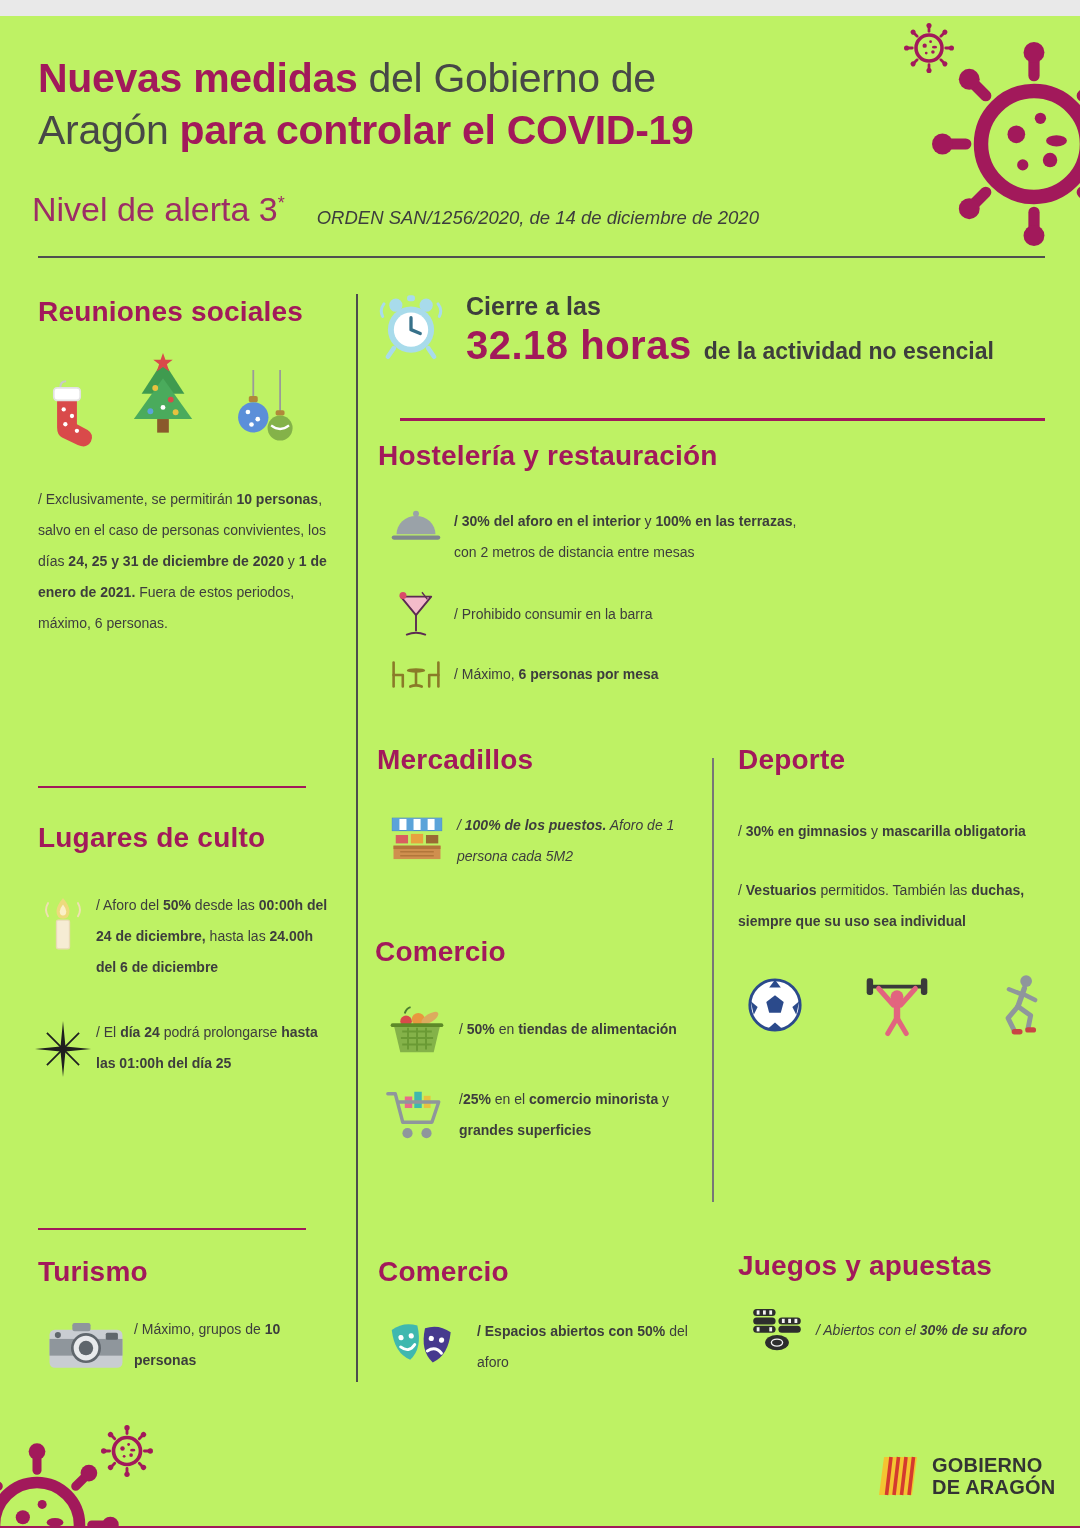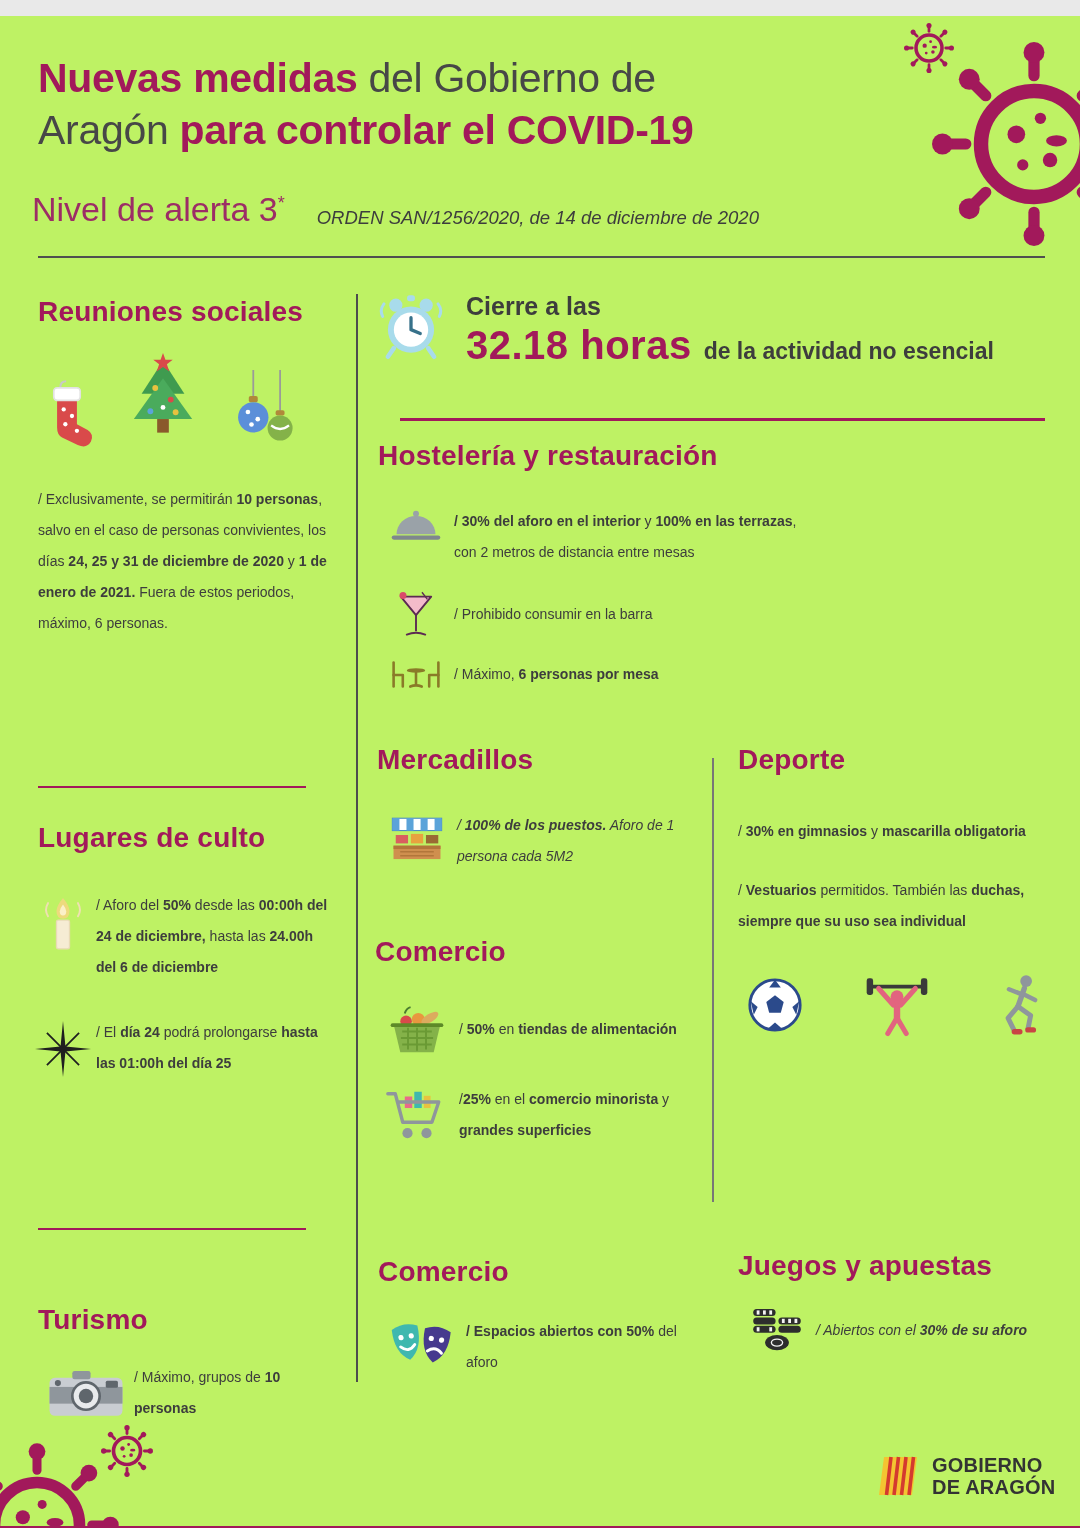--- a/index.html
+++ b/index.html
@@ -49,21 +49,21 @@
   #reuniones .txt{margin-top:30px;}
 
   #culto{position:absolute;left:30px;top:806px;width:308px;}
   #culto .h2{margin-left:8px;}
   .culto-item{display:flex;align-items:flex-start;}
   .culto-item.first{margin-top:36px;}
   .culto-item.second{margin-top:34px;}
   .culto-item .icon-box{width:66px;padding-top:4px;}
   .culto-item .txt{width:238px;}
 
-  #turismo{position:absolute;left:38px;top:1288px;width:302px;}
+  #turismo{position:absolute;left:38px;top:1240px;width:302px;}
   #turismo .row{display:flex;align-items:center;margin-top:26px;}
   #turismo .icon-box{width:96px;}
 
   
   #closing{position:absolute;left:378px;top:276px;width:670px;display:flex;align-items:flex-start;}
   #closing .icon-box{width:66px;margin-top:2px;}
   .closing-text{margin-left:22px;}
   .closing-line1{font-size:25px;font-weight:bold;color:#3d3d3d;}
   .closing-line2{display:flex;align-items:baseline;gap:12px;margin-top:2px;}
   .closing-time{font-size:40px;font-weight:bold;color:var(--accent);letter-spacing:.5px;}
@@ -92,21 +92,21 @@
   #comercio .txt{width:236px;}
 
   #deporte{position:absolute;left:738px;top:728px;width:316px;}
   #deporte .txt.p1{margin-top:40px;}
   #deporte .txt.p2{margin-top:28px;}
   #deporte .txt.p3{margin-top:28px;}
   .sports-row{margin-top:34px;display:flex;justify-content:space-between;align-items:center;padding:0 8px;}
 
   
   #cultura{position:absolute;left:378px;top:1240px;width:332px;}
-  #cultura .row{display:flex;align-items:center;margin-top:28px;}
+  #cultura .row{display:flex;align-items:center;margin-top:28px;gap:11px;}
   #cultura .icon-box{width:88px;}
   #juegos{position:absolute;left:738px;top:1234px;width:322px;}
   #juegos .row{display:flex;align-items:center;margin-top:24px;font-style:italic;}
   #juegos .icon-box{width:78px;}
 
   
   #footer-info{position:absolute;left:196px;top:1398px;width:849px;box-sizing:border-box;
     border-top:2px solid var(--accent);border-bottom:2px solid var(--accent);
     padding:12px 0 13px 40px;color:var(--accent);font-size:15px;letter-spacing:.6px;}
   #gov-logo{position:absolute;left:876px;top:1438px;display:flex;align-items:center;gap:12px;}

